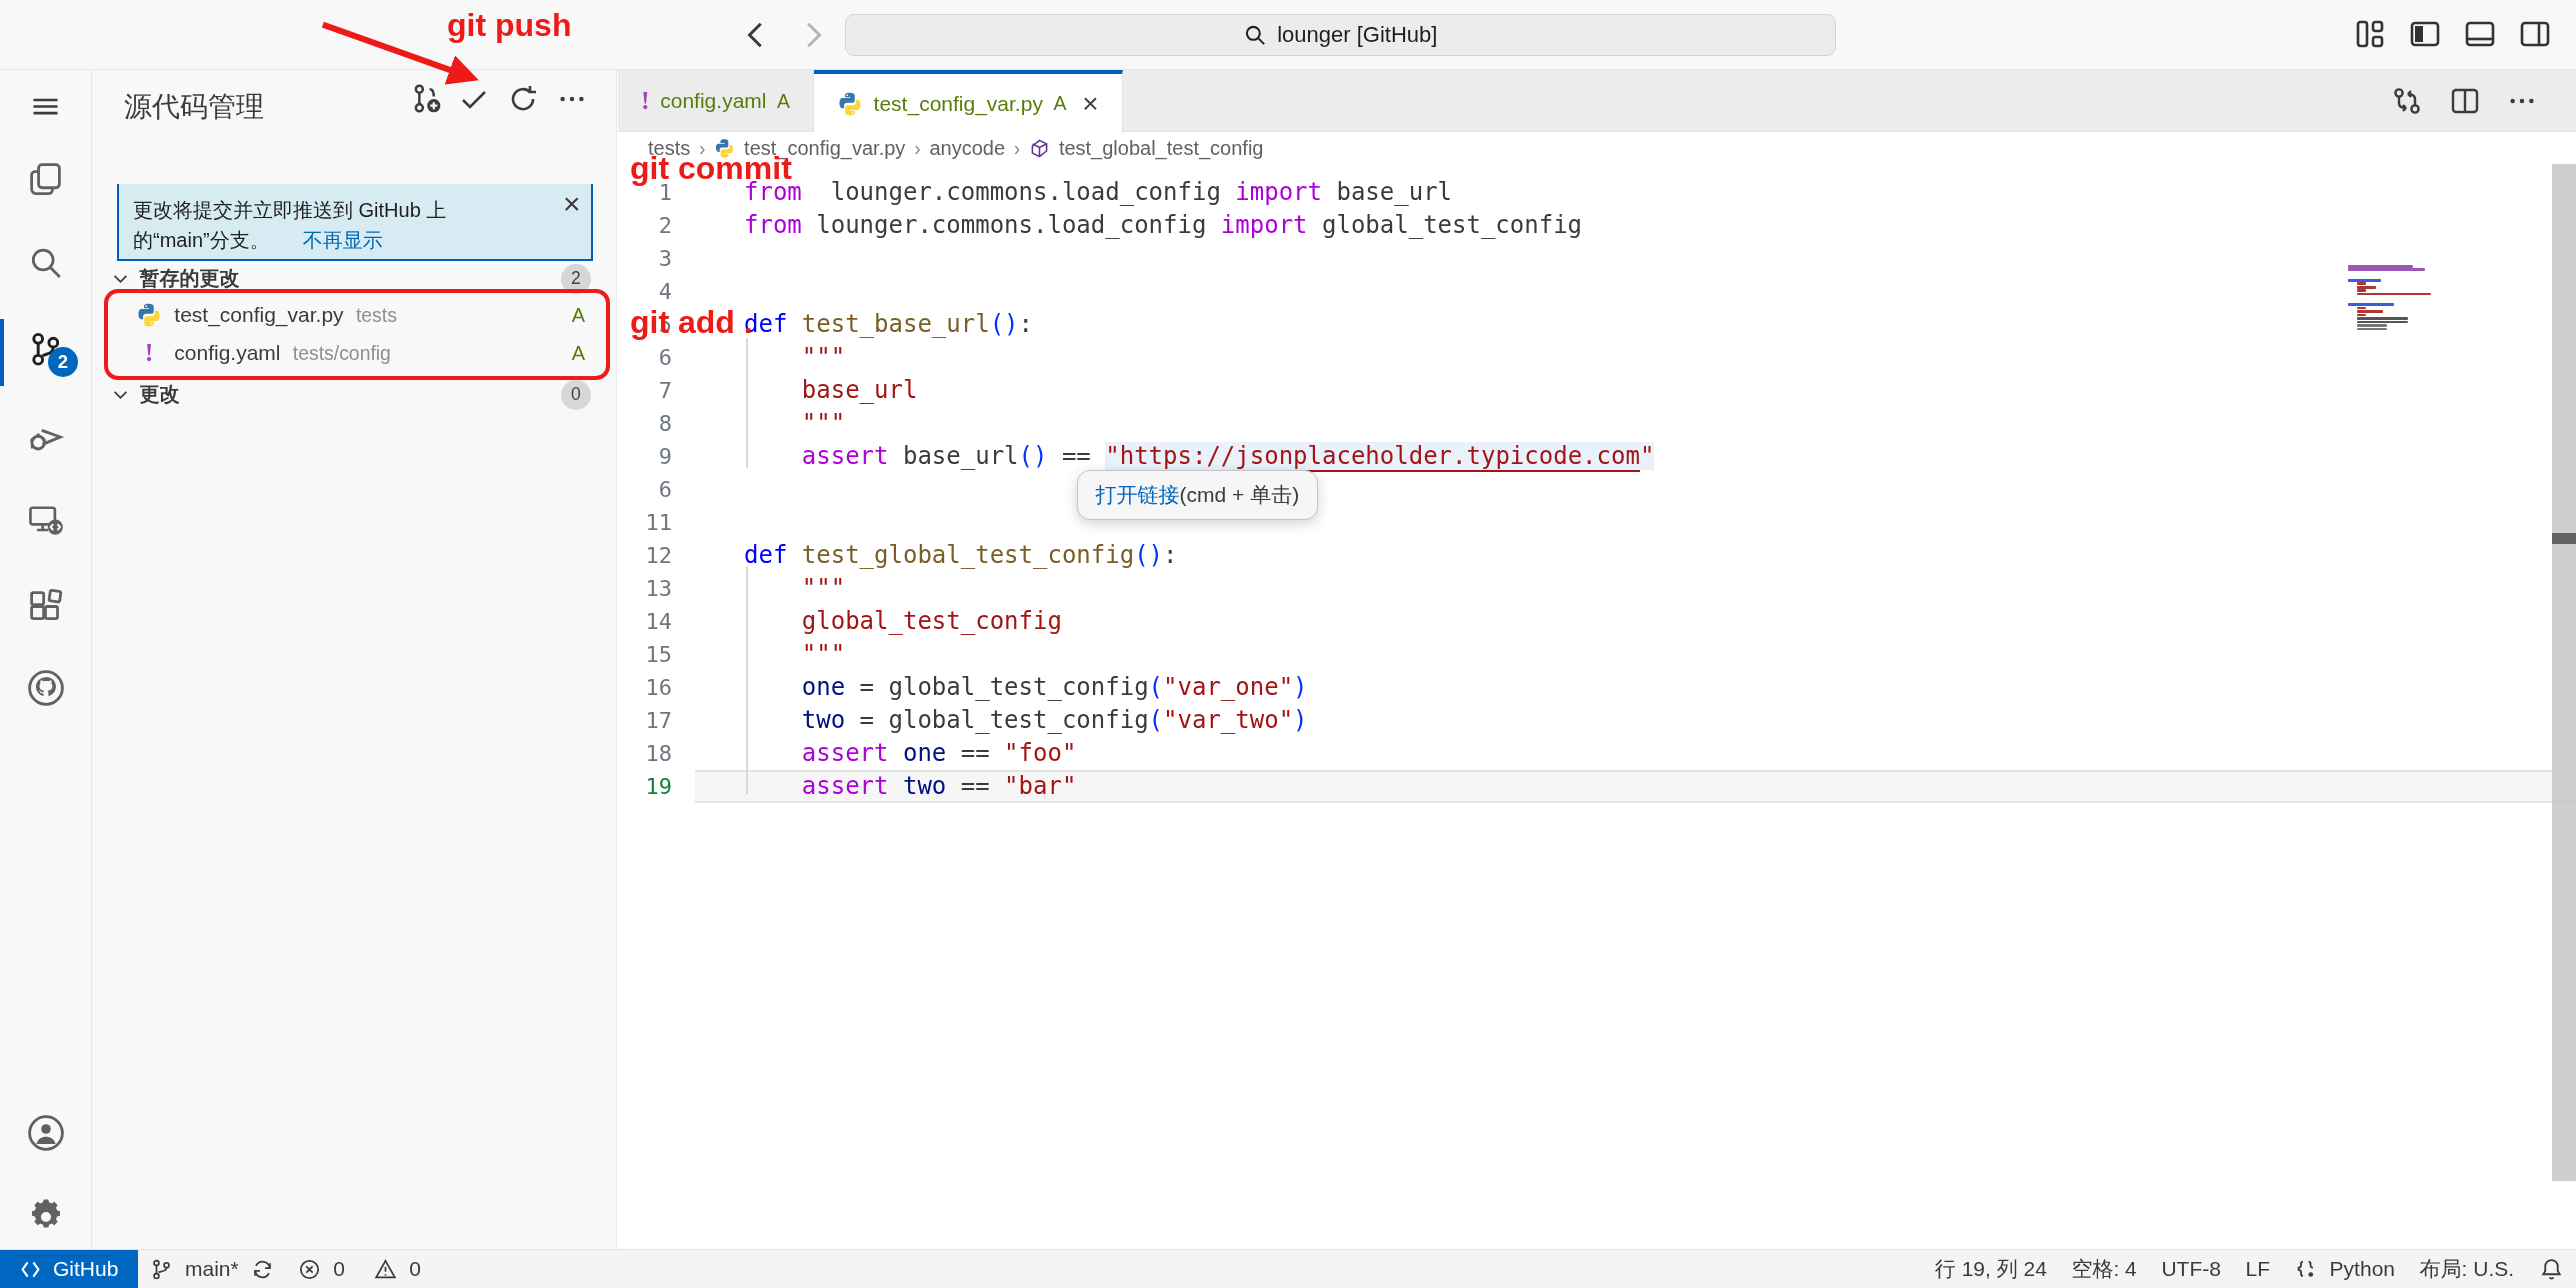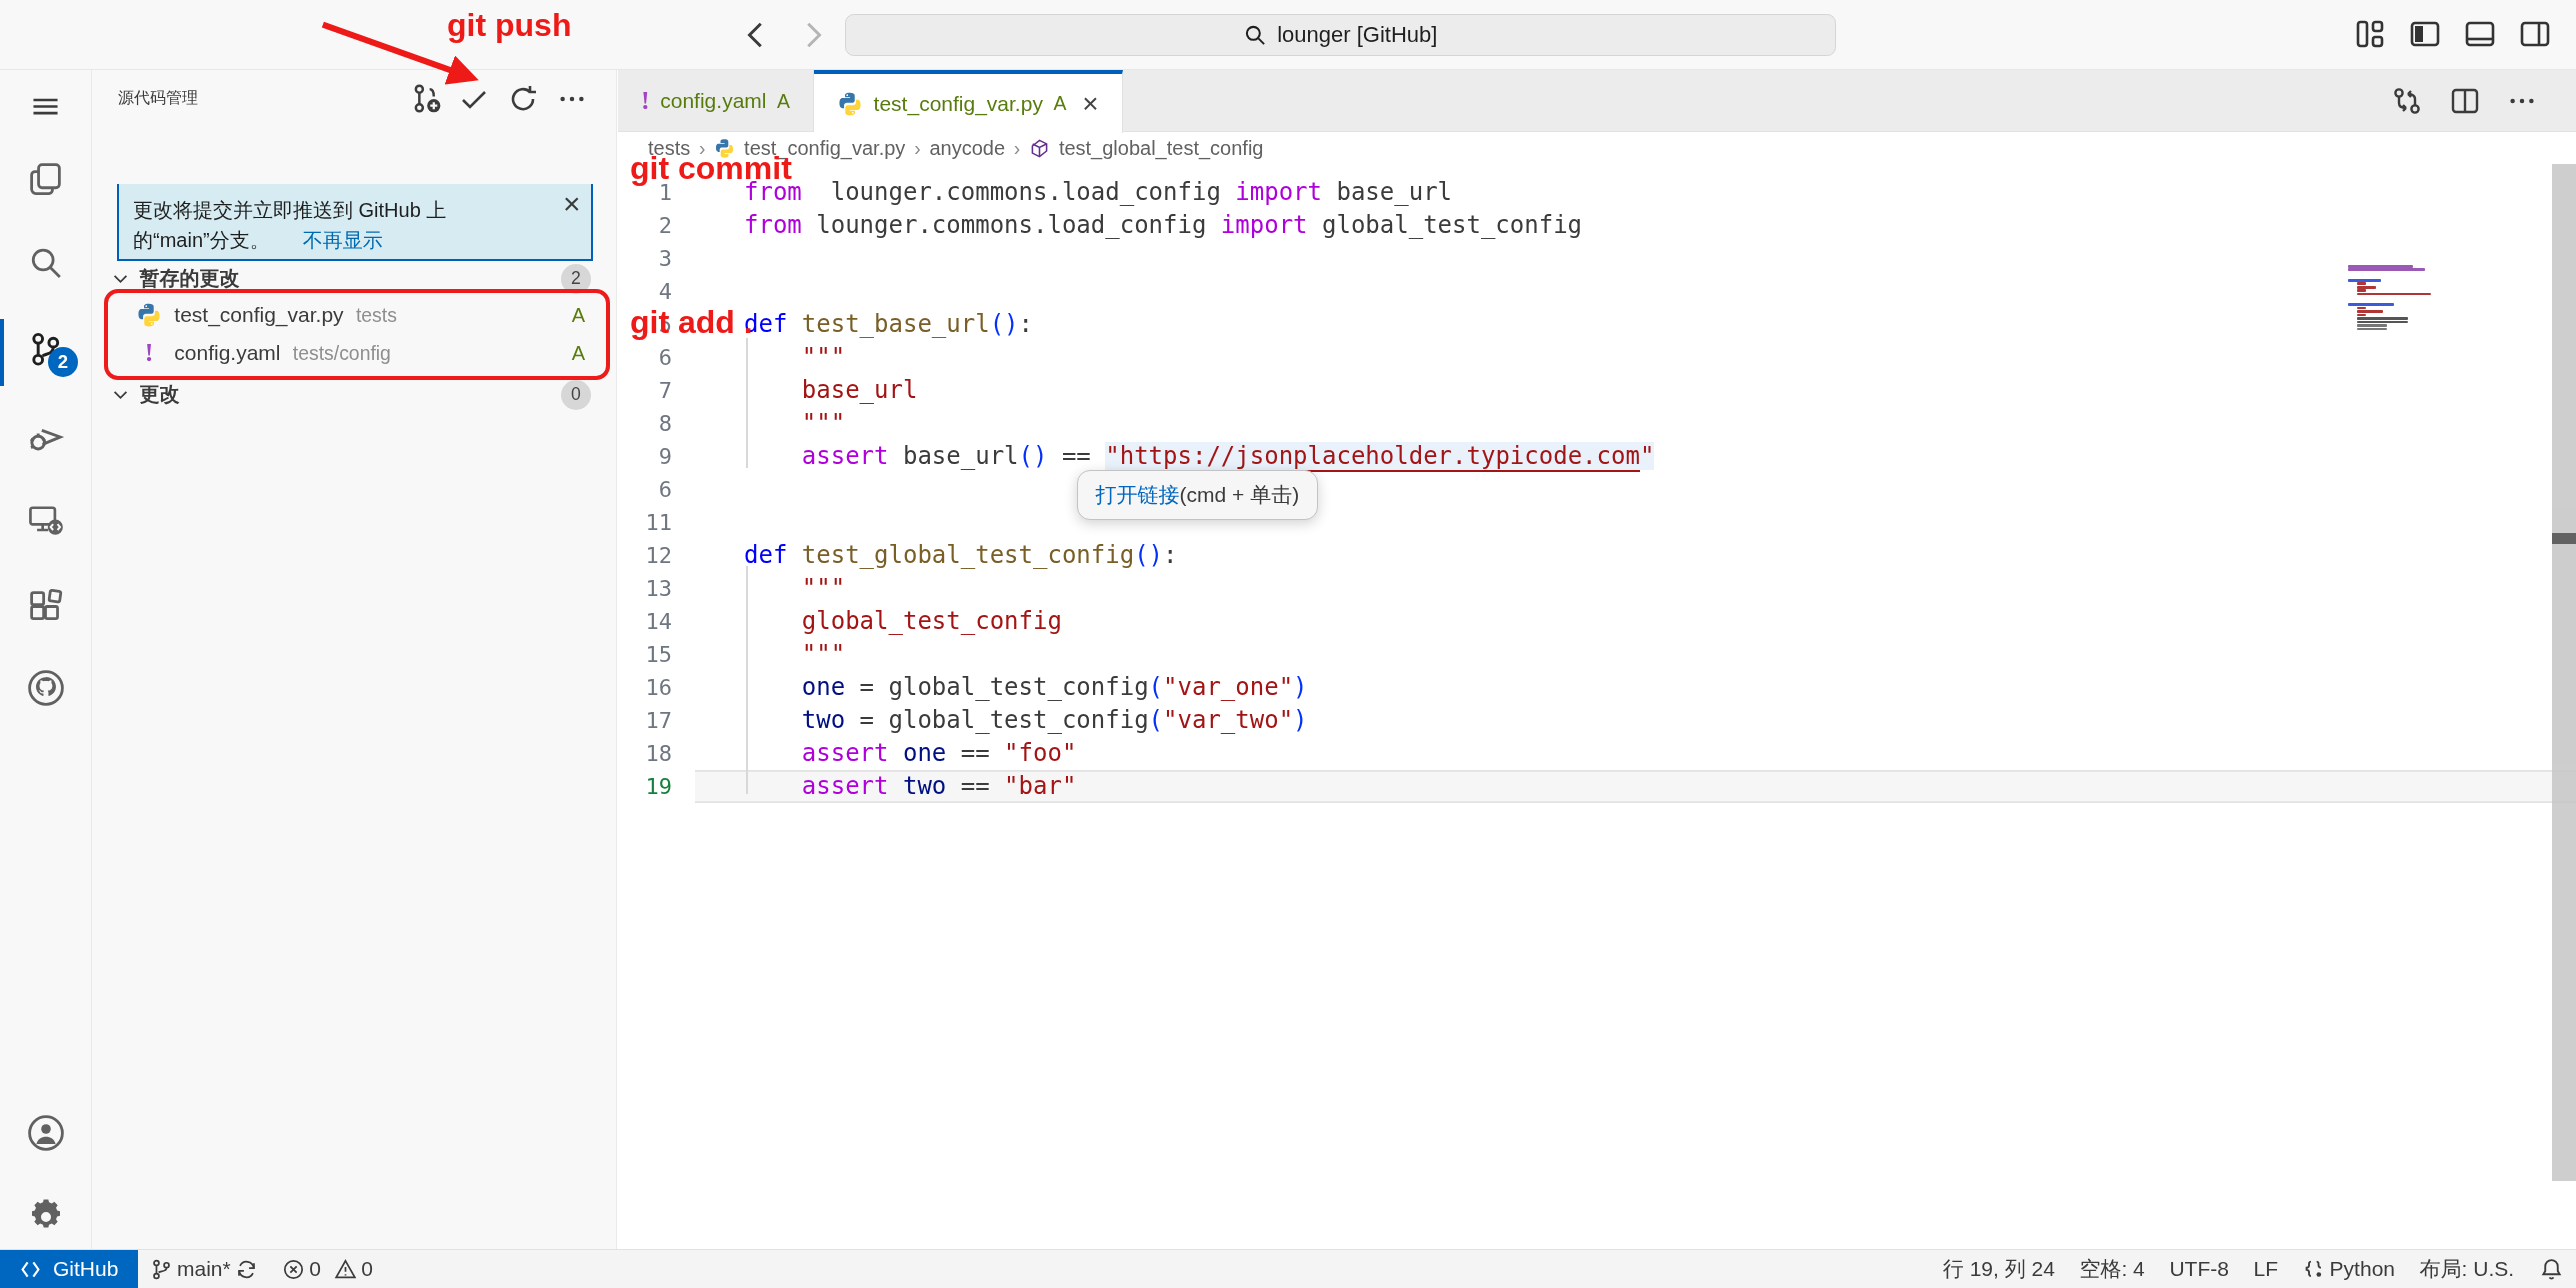--- a/index.html
+++ b/index.html
@@ -13,21 +13,21 @@
              box-sizing:border-box;display:flex;align-items:center;justify-content:center;gap:10.6px;font-size:22px;color:#1f1f1f}
   .tb-icons{position:absolute;right:25px;top:17.6px;display:flex;gap:23px;align-items:center}
   
   .activitybar{position:absolute;left:0;top:70px;width:92px;height:1179px;background:#f8f8f8;border-right:1.8px solid #e9e9e9;box-sizing:border-box}
   .act{position:absolute;left:0;width:91px;height:56px;display:flex;align-items:center;justify-content:center}
   .act-badge{position:absolute;left:48px;top:26px;min-width:30px;height:30px;border-radius:879px;background:#0067c0;color:#fff;
              font-size:18.5px;display:flex;align-items:center;justify-content:center;font-weight:bold}
   .act-active-bar{position:absolute;left:0;top:249px;width:4.4px;height:67px;background:#005fb8}
   
   .sidebar{position:absolute;left:92px;top:70px;width:525px;height:1179px;background:#f8f8f8;border-right:1.8px solid #e9e9e9;box-sizing:border-box}
-  .sb-title{position:absolute;left:26px;top:17.6px;font-size:16px;color:#3b3b3b}
+  .sb-title{position:absolute;left:32px;top:17.6px;font-size:28px;color:#3b3b3b}
   .sb-actions{position:absolute;top:12.3px;right:28px;display:flex;gap:16px;align-items:center}
   .sb-actions .abtn{width:33px;height:33px;display:flex;align-items:center;justify-content:center}
   .commit-input{position:absolute;left:25px;top:68px;width:476px;height:47px;background:#fff;border:2.6px solid #005fb8;border-radius:2.6px 2.6px 0 0;
                 box-sizing:border-box;display:flex;align-items:center;padding-left:14px;font-size:21px;color:#2a2a2a}
   .notif{position:absolute;left:25px;top:114px;width:476px;height:77px;background:#d6ecf2;border:2.6px solid #005fb8;border-top:none;
          box-sizing:border-box;font-size:20px;color:#1f1f1f;padding:10.6px 14px;line-height:30px}
   .notif .link{color:#006ab1;margin-left:33px}
   .notif-close{position:absolute;right:10.6px;top:5.3px;font-size:30px;color:#3b3b3b;line-height:30px}
   .section{position:absolute;left:0;width:525px;height:33px;display:flex;align-items:center;font-size:20px;font-weight:600;color:#3b3b3b}
   .chev{margin-left:17.6px;margin-right:8.8px}
@@ -66,21 +66,21 @@
   .tooltip{position:absolute;left:459px;top:305px;height:48px;background:#f6f6f6;border:1.8px solid #c3c3c3;border-radius:13px;
            box-shadow:0 3.5px 12.3px rgba(0,0,0,.18);display:flex;align-items:center;padding:0 17.6px;font-size:21px;z-index:5}
   .tooltip .tlink{color:#0066bf}
   .minimap{position:absolute;left:1730px;top:100px;width:132px}
   .mm{height:2.6px;margin-bottom:0.9px;border-radius:0.9px}
   .vscroll{position:absolute;left:1934px;top:94px;width:25px;height:1017px;background:#c5c5c5;opacity:.85}
   .vscroll .mark{position:absolute;left:0;top:369px;width:25px;height:10.6px;background:#474747}
   
   .statusbar{position:absolute;left:0;top:1249px;width:2576px;height:39px;background:#f4f4f4;border-top:1.8px solid #e2e2e2;
              box-sizing:border-box;display:flex;align-items:center;font-size:21px;color:#3b3b3b}
-  .sb-item{display:flex;align-items:center;gap:4px;padding:0 12.3px;height:100%}
+  .sb-item{display:flex;align-items:center;gap:12px;padding:0 12.3px;height:100%}
   .sb-github{background:#0067c0;color:#fff;padding:0 19.4px;gap:10.6px}
   .sb-right{margin-left:auto;display:flex;align-items:flex-start;height:100%}
   
   .anno{position:absolute;left:0;top:0;width:2068px;height:1288px;pointer-events:none;z-index:60}
   .anno-text{position:absolute;color:#ed1a17;font-size:32px;font-weight:bold}
   .anno-box{position:absolute;left:104px;top:289px;width:498px;height:83px;border:4.4px solid #ee1b1b;border-radius:14px}
 </style>
 </head>
 <body>
 

